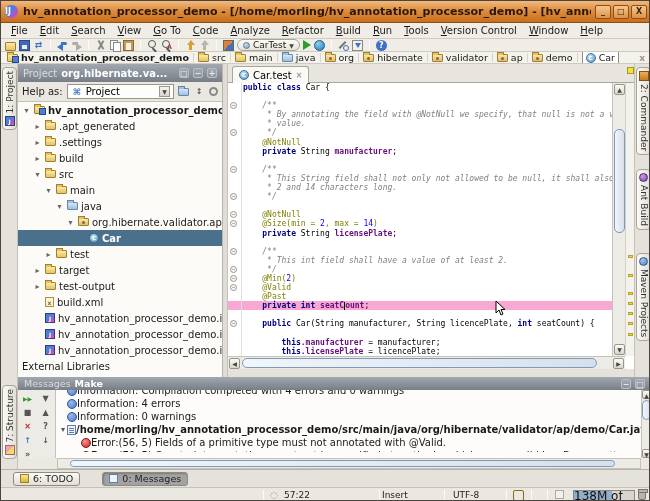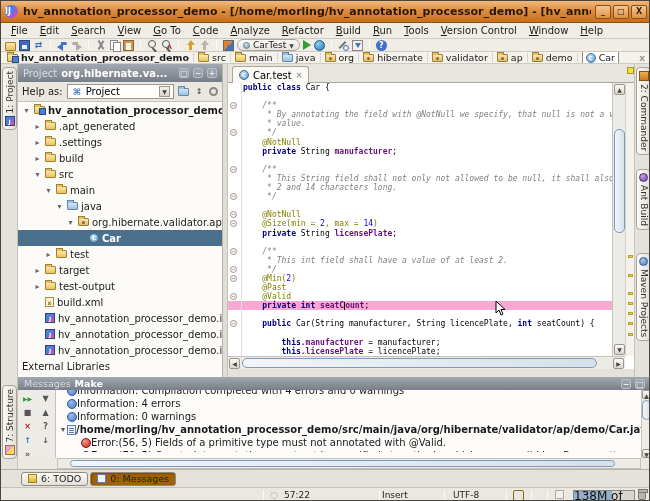--- a/index.html
+++ b/index.html
@@ -142,23 +142,23 @@
   .msgtools{position:absolute;left:0;top:0;width:38px;height:68px;background:#EDEBE5;border-right:1px solid #C6C2B8;display:grid;grid-template-columns:17px 17px;padding:2px;gap:1px;}
   .mtb{width:15px;height:13px;text-align:center;font:bold 8px/13px "DejaVu Sans";color:#555;}
   .msglist{position:absolute;left:39px;top:0;width:584px;height:68px;overflow:hidden;}
   .mrow{height:13px;display:flex;align-items:center;gap:0;font-size:10px;color:#1A1A1A;white-space:nowrap;}
   .mrow.b{font-weight:bold;}
   .mrow .arr{width:8px;font-size:8px;color:#555;text-align:center;flex:none;}
   .msgvs{position:absolute;left:623px;top:0;width:10px;height:68px;background:#EDEBE5;border-left:1px solid #C6C2B8;}
   .msghs{left:56px;top:457px;width:584px;height:11px;background:#EDEBE5;border:1px solid #C6C2B8;}
 
   
-  .btmbar{left:0;top:468px;width:650px;height:18px;background:#E5E2DB;border-top:1px solid #B5B2AA;display:flex;align-items:center;gap:2px;padding-left:20px;}
+  .btmbar{left:0;top:468px;width:650px;height:18px;background:#E5E2DB;border-top:1px solid #B5B2AA;display:flex;align-items:center;gap:22px;padding-left:12px;}
   .twbtn{display:flex;align-items:center;gap:4px;height:14px;border:1px solid #8F8B80;border-radius:3px;background:linear-gradient(#FBFAF6,#E2DFD7);padding:0 6px;font-size:9.5px;color:#222;}
-  .twbtn.active{background:#a16207;box-shadow:inset 1px 1px 2px rgba(0,0,0,.25);}
+  .twbtn.active{background:#a3a3a3;box-shadow:inset 1px 1px 2px rgba(0,0,0,.25);}
   .twbtn .bi{width:9px;height:9px;flex:none;}
   .bi-todo{background:linear-gradient(#F8E890,#D8B840);border:1px solid #A08020;}
   .bi-msg{background:#EEF2FA;border:1px solid #5E7EAE;}
   .statusbar{left:0;top:486px;width:650px;height:15px;background:#EBE8E1;border-top:1px solid #C6C2B8;font-size:9px;color:#222;}
   .ssep{position:absolute;top:2px;width:1px;height:11px;background:#C2BEB4;border-right:1px solid #FBFAF6;}
   .sitem{position:absolute;top:2px;font-size:9px;color:#222;}
   .mem{position:absolute;left:572px;top:2px;width:62px;height:11px;border:1px solid #8A8880;background:#D8D5CE;overflow:hidden;}
   .mem .fill{position:absolute;left:0;top:0;height:100%;width:63%;background:#92AECB;}
   .mem .mtxt{position:absolute;width:100%;font-size:12px;line-height:11px;color:#111;}
   .trash{position:absolute;left:637px;top:3px;width:8px;height:9px;background:#B8B5AE;border:1px solid #7A776E;border-radius:1px 1px 2px 2px;}
@@ -426,22 +426,22 @@
         <div class="crow"><span class="gutf">−</span><span class="c">     */</span></div>
         <div class="crow"></div>
         <div class="crow"><span class="gutf">−</span><span class="a">    @NotNull</span></div>
         <div class="crow"><span class="gutf">−</span><span class="a">    @Size(min = </span><span class="n">2</span><span class="a">, max = </span><span class="n">14</span><span class="a">)</span></div>
         <div class="crow"><span class="k">    private </span><span class="p">String </span><span class="f">licensePlate</span><span class="p">;</span></div>
         <div class="crow"></div>
         <div class="crow"><span class="gutf">−</span><span class="c">    /**</span></div>
         <div class="crow"><span class="c">     * This int field shall have a value of at least 2.</span></div>
         <div class="crow"><span class="gutf">−</span><span class="c">     */</span></div>
         <div class="crow"><span class="gutf">−</span><span class="a">    @Min(</span><span class="n">2</span><span class="a">)</span></div>
+        <div class="crow"><span class="gutf">−</span><span class="a">    @Valid</span></div>
         <div class="crow"><span class="a">    @Past</span></div>
-        <div class="crow"><span class="gutf">−</span><span class="a">    @Valid</span></div>
         <div class="crow hl"><span class="k">    private int </span><span class="f">seatC</span><span class="caret"></span><span class="f">ount</span><span class="p">;</span></div>
         <div class="crow"></div>
         <div class="crow"><span class="gutf">−</span><span class="k">    public </span><span class="p">Car(String manufacturer, String licencePlate, </span><span class="k">int</span><span class="p"> seatCount) {</span></div>
         <div class="crow"></div>
         <div class="crow"><span class="k">        this</span><span class="f">.manufacturer</span><span class="p"> = manufacturer;</span></div>
         <div class="crow"><span class="k">        this</span><span class="f">.licensePlate</span><span class="p"> = licencePlate;</span></div>
       </div>
     <div class="gutline"></div>
     <div class="vscroll">
       <div class="sbtn" style="top:1px">▲</div>

